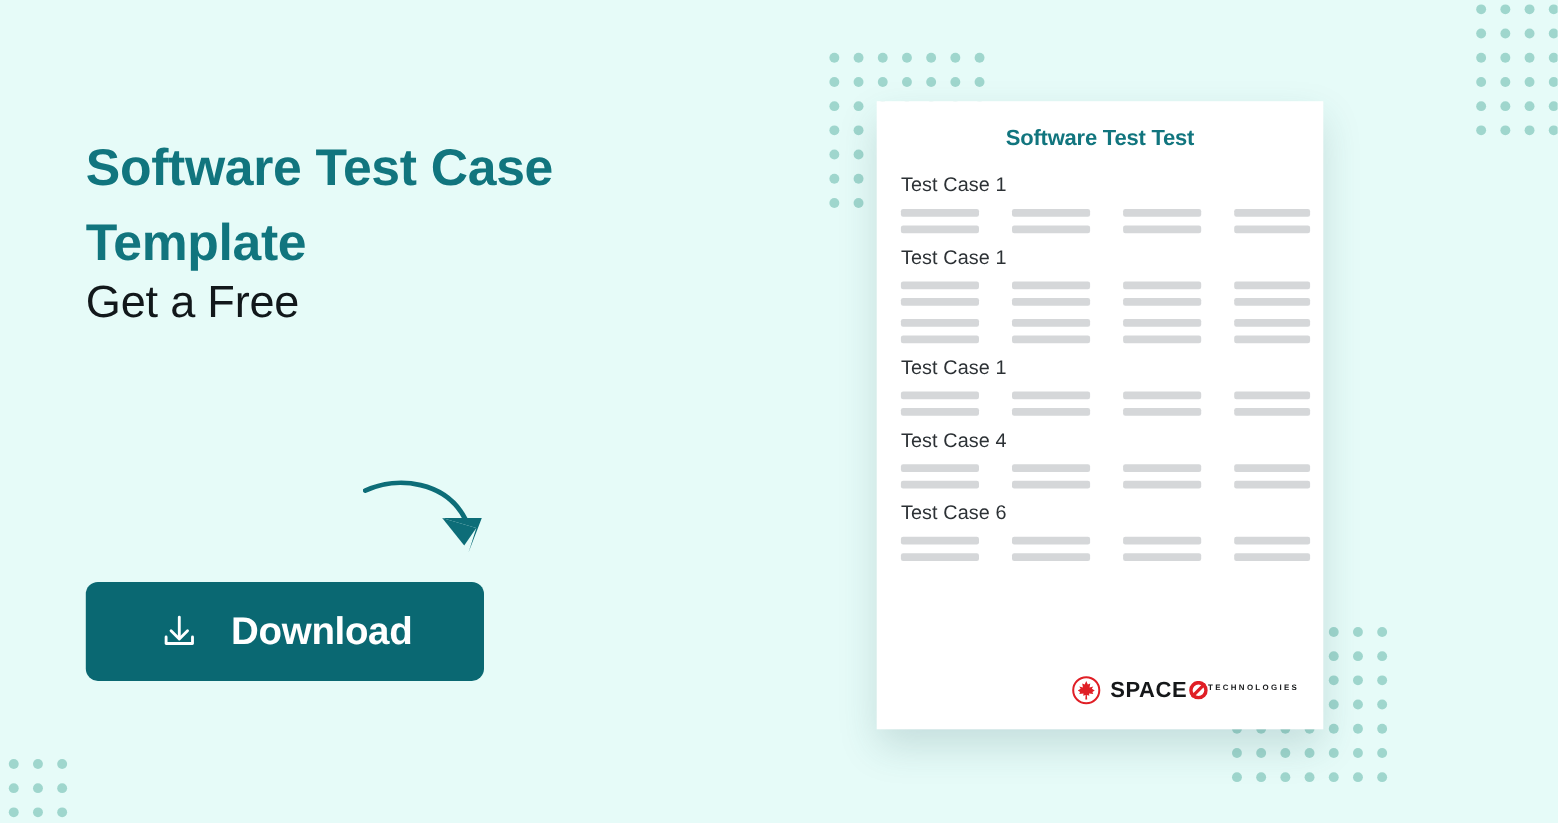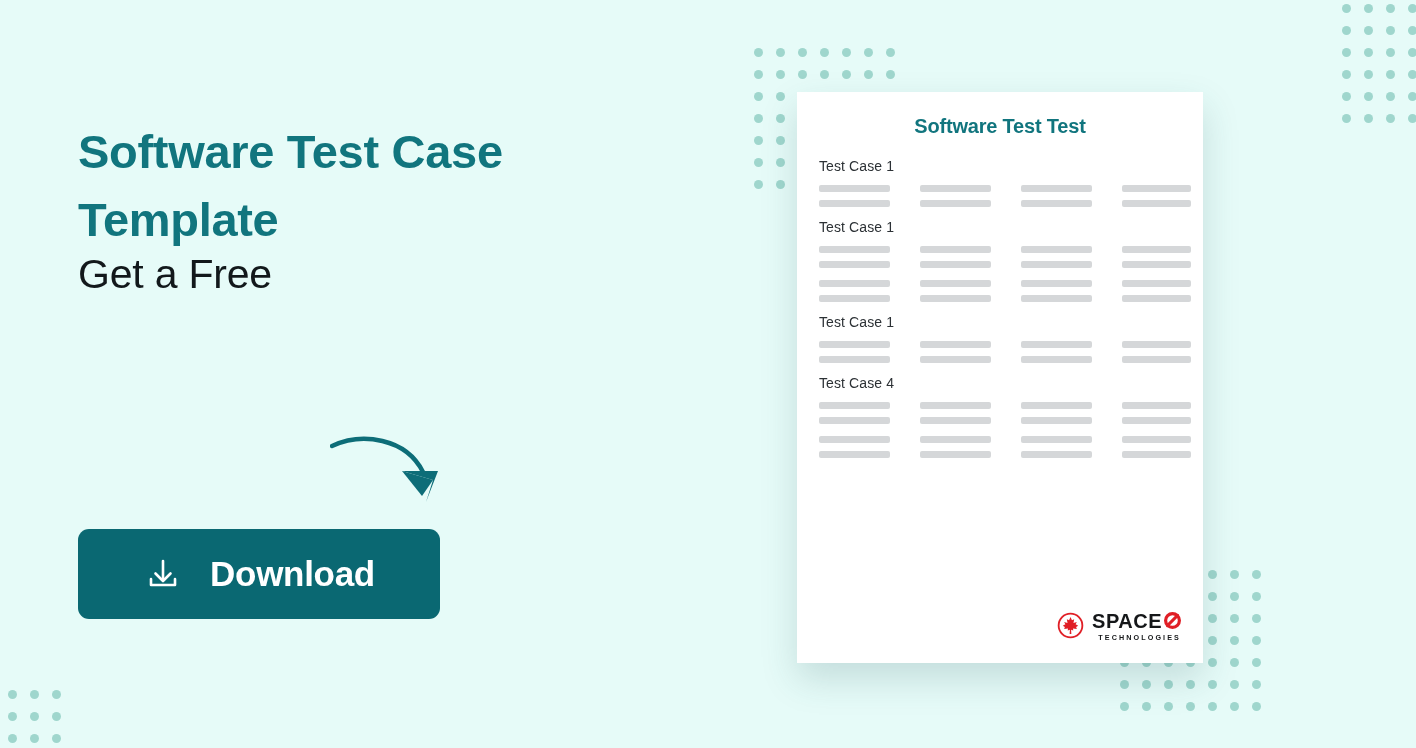--- a/index.html
+++ b/index.html
@@ -120,21 +120,21 @@
     text-align: center;
     font-size: 20px;
     font-weight: 700;
     color: #11757e;
     letter-spacing: -0.2px;
     margin-top: 23px;
   }
   #doc-body { margin-top: 20px; }
   .case-block { margin-bottom: 12px; }
   .case-label {
-    font-size: 14px;
+    font-size: 18px;
     color: #2c3135;
     letter-spacing: 0.1px;
     margin-bottom: 11px;
   }
   .bar-row { display: flex; gap: 30px; margin-bottom: 8px; }
   .bar {
     height: 7px;
     border-radius: 2px;
     background: #d5d7d9;
     flex: 0 0 71px;
@@ -143,21 +143,21 @@
 
   #doc-logo {
     position: absolute;
     right: 22px;
     bottom: 22px;
     display: flex;
     align-items: center;
     gap: 8px;
   }
   #logo-leaf-mark { width: 27px; height: 27px; display:block; }
-  #logo-wordmark { display: flex; flex-direction: column; }
+  #logo-wordmark { display: flex; }
   .logo-top { display: flex; align-items: center; gap: 2px; }
   #logo-space-text {
     font-size: 20px;
     font-weight: 700;
     color: #151719;
     letter-spacing: 0.5px;
     line-height: 1;
   }
   #logo-o-mark { width: 17px; height: 17px; display:block; }
   #logo-tech-text {
@@ -451,20 +451,21 @@
           <div class="bar wide" style="background: rgb(213, 215, 217);"></div>
         </div>
         <div class="bar-row">
           <div class="bar" style="background: rgb(213, 215, 217);"></div>
           <div class="bar" style="background: rgb(213, 215, 217);"></div>
           <div class="bar" style="background: rgb(213, 215, 217);"></div>
           <div class="bar wide" style="background: rgb(213, 215, 217);"></div>
         </div>
       </div>
       <div class="case-block">
+        <div class="case-label">Test Case 6</div>
         <div class="bar-row">
           <div class="bar" style="background: rgb(213, 215, 217);"></div>
           <div class="bar" style="background: rgb(213, 215, 217);"></div>
           <div class="bar" style="background: rgb(213, 215, 217);"></div>
           <div class="bar wide" style="background: rgb(213, 215, 217);"></div>
         </div>
         <div class="bar-row">
           <div class="bar" style="background: rgb(213, 215, 217);"></div>
           <div class="bar" style="background: rgb(213, 215, 217);"></div>
           <div class="bar" style="background: rgb(213, 215, 217);"></div>

